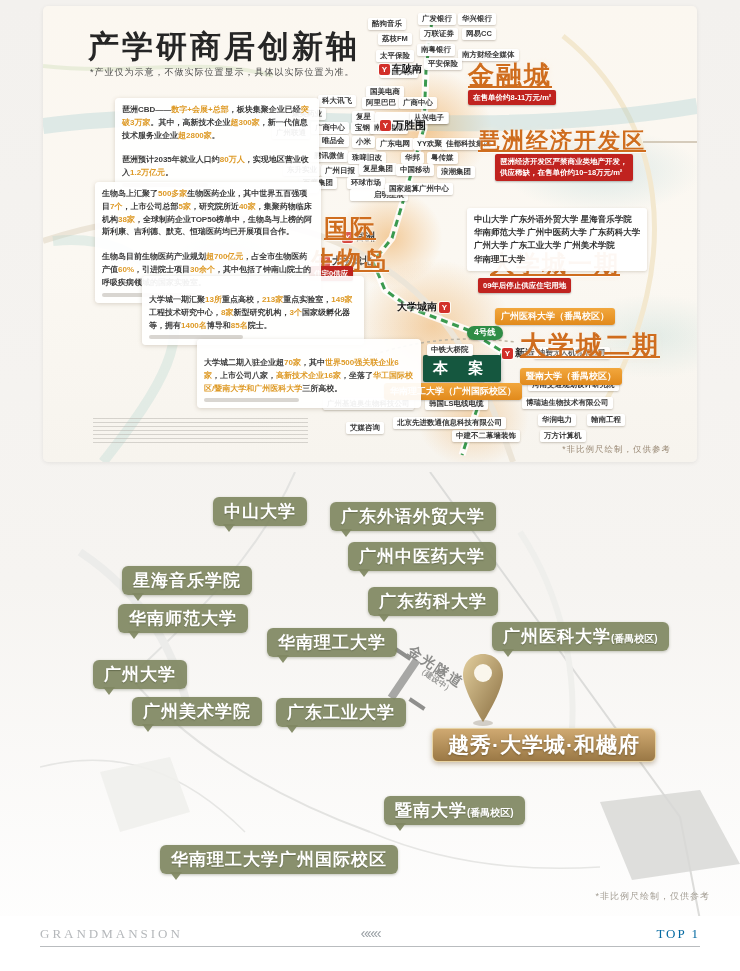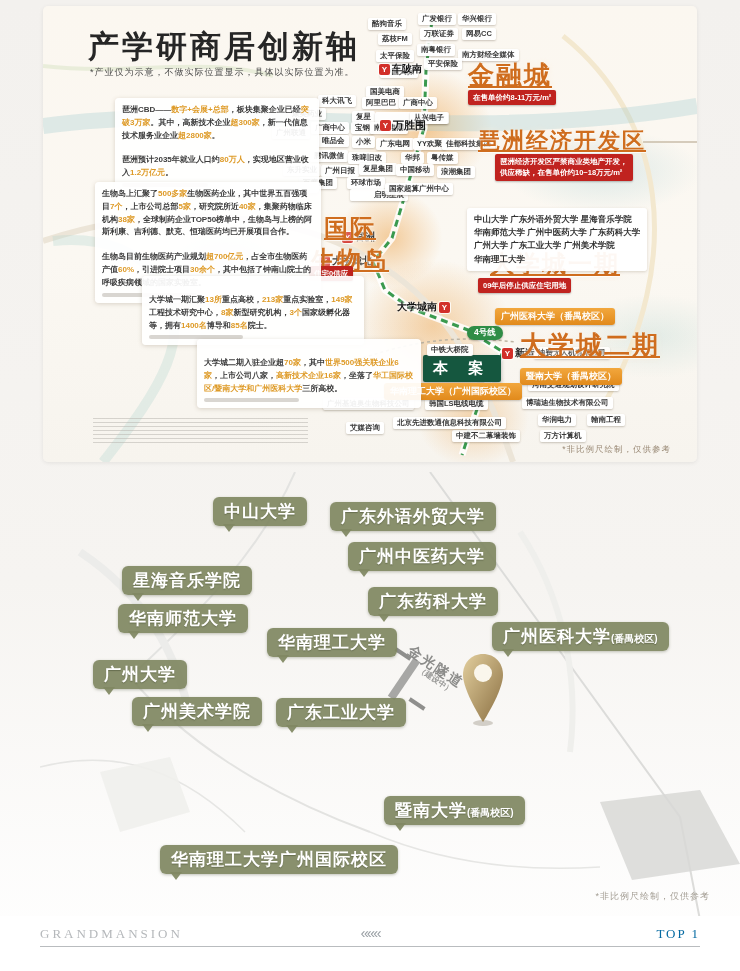--- a/index.html
+++ b/index.html
@@ -290,20 +290,21 @@
       <linearGradient id="gold" x1="0" y1="0" x2="1" y2="1">
         <stop offset="0" stop-color="#e3cf9e"></stop>
           <stop offset="1" stop-color="#8a6f42"></stop>
       </linearGradient>
     </defs>
     <ellipse cx="23" cy="71" rx="10" ry="3" fill="rgba(120,110,90,0.3)"></ellipse>
     <path d="M23,2 C11,2 3,11 3,23 C3,39 23,70 23,70 C23,70 43,39 43,23 C43,11 35,2 23,2 Z" fill="url(#gold)"></path>
     <circle cx="23" cy="21" r="9" fill="#faf6ec"></circle>
   </svg>
 
+  <div class="gold-banner">越秀·大学城·和樾府</div>
   <div class="bm-footnote">*非比例尺绘制，仅供参考</div>
 <div class="gpill" style="left: 173px; top: 25px;">中山大学</div>
     <div class="gpill" style="left: 290px; top: 30px;">广东外语外贸大学</div>
     <div class="gpill" style="left: 308px; top: 70px;">广州中医药大学</div>
     <div class="gpill" style="left: 82px; top: 94px;">星海音乐学院</div>
     <div class="gpill" style="left: 328px; top: 115px;">广东药科大学</div>
     <div class="gpill" style="left: 78px; top: 132px;">华南师范大学</div>
     <div class="gpill" style="left: 227px; top: 156px;">华南理工大学</div>
     <div class="gpill" style="left: 452px; top: 150px;">广州医科大学<span class="sub">(番禺校区)</span></div>
     <div class="gpill" style="left: 53px; top: 188px;">广州大学</div>

